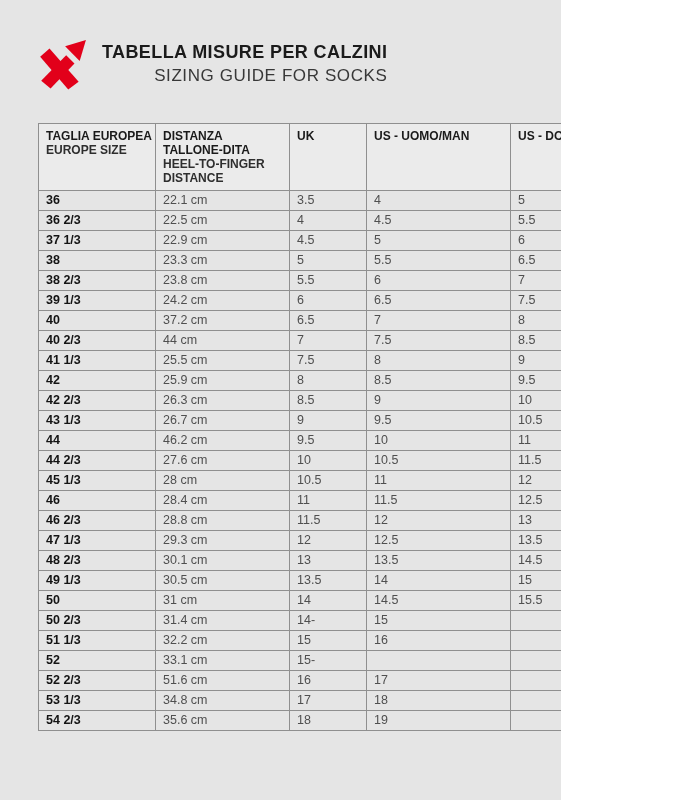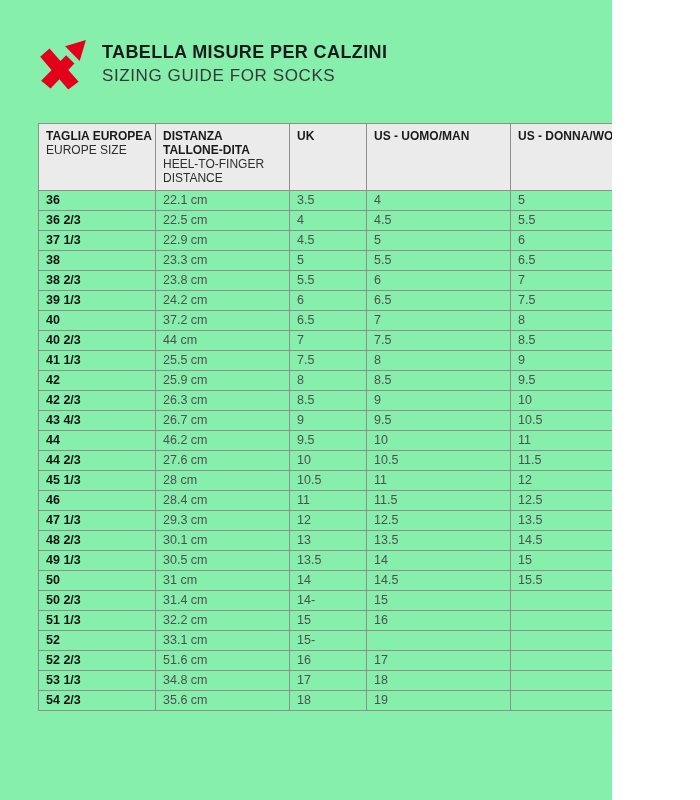--- a/index.html
+++ b/index.html
@@ -3,23 +3,23 @@
 <meta charset="utf-8">
 <style>
   html, body {
     margin: 0;
     padding: 0;
     background: #ffffff;
     font-family: "Liberation Sans", "DejaVu Sans", sans-serif;
   }
   .page {
     position: relative;
-    width: 612px;
+    width: 561px;
     height: 800px;
-    background: #86efac;
+    background: #e5e5e5;
     overflow: hidden;
   }
   
   .brand {
     display: flex;
     align-items: center;
     margin: 38px 0 0 36px;
     height: 52px;
   }
   .logo {
@@ -38,20 +38,21 @@
     color: #1b1b1b;
     line-height: 1.2;
   }
   .titles h2 {
     margin: 2px 0 0 0;
     font-size: 17px;
     font-weight: 400;
     letter-spacing: 0.6px;
     color: #383838;
     line-height: 1.2;
+    text-align: right;
   }
   
   table.sizing {
     border-collapse: collapse;
     table-layout: fixed;
     width: 620px;
     margin: 33px 0 0 38px;
     font-size: 12px;
   }
   table.sizing th,
@@ -69,21 +70,21 @@
     padding-bottom: 4px;
     height: 55px;
   }
   thead .b {
     font-weight: 700;
     color: #1a1a1a;
     font-size: 12px;
     line-height: 1.18;
   }
   thead .r {
-    font-weight: 400;
+    font-weight: 700;
     color: #2e2e2e;
     font-size: 12px;
     line-height: 1.18;
   }
   table.sizing tbody td {
     height: 19px;
     line-height: 19px;
     color: #4f4f4f;
     font-weight: 400;
     font-size: 12.5px;
@@ -217,21 +218,21 @@
           <td>9.5</td>
         </tr>
         <tr>
           <td class="eu">42 2/3</td>
           <td>26.3 cm</td>
           <td>8.5</td>
           <td>9</td>
           <td>10</td>
         </tr>
         <tr>
-          <td class="eu">43 4/3</td>
+          <td class="eu">43 1/3</td>
           <td>26.7 cm</td>
           <td>9</td>
           <td>9.5</td>
           <td>10.5</td>
         </tr>
         <tr>
           <td class="eu">44</td>
           <td>46.2 cm</td>
           <td>9.5</td>
           <td>10</td>
@@ -252,20 +253,27 @@
           <td>12</td>
         </tr>
         <tr>
           <td class="eu">46</td>
           <td>28.4 cm</td>
           <td>11</td>
           <td>11.5</td>
           <td>12.5</td>
         </tr>
         <tr>
+          <td class="eu">46 2/3</td>
+          <td>28.8 cm</td>
+          <td>11.5</td>
+          <td>12</td>
+          <td>13</td>
+        </tr>
+        <tr>
           <td class="eu">47 1/3</td>
           <td>29.3 cm</td>
           <td>12</td>
           <td>12.5</td>
           <td>13.5</td>
         </tr>
         <tr>
           <td class="eu">48 2/3</td>
           <td>30.1 cm</td>
           <td>13</td>

